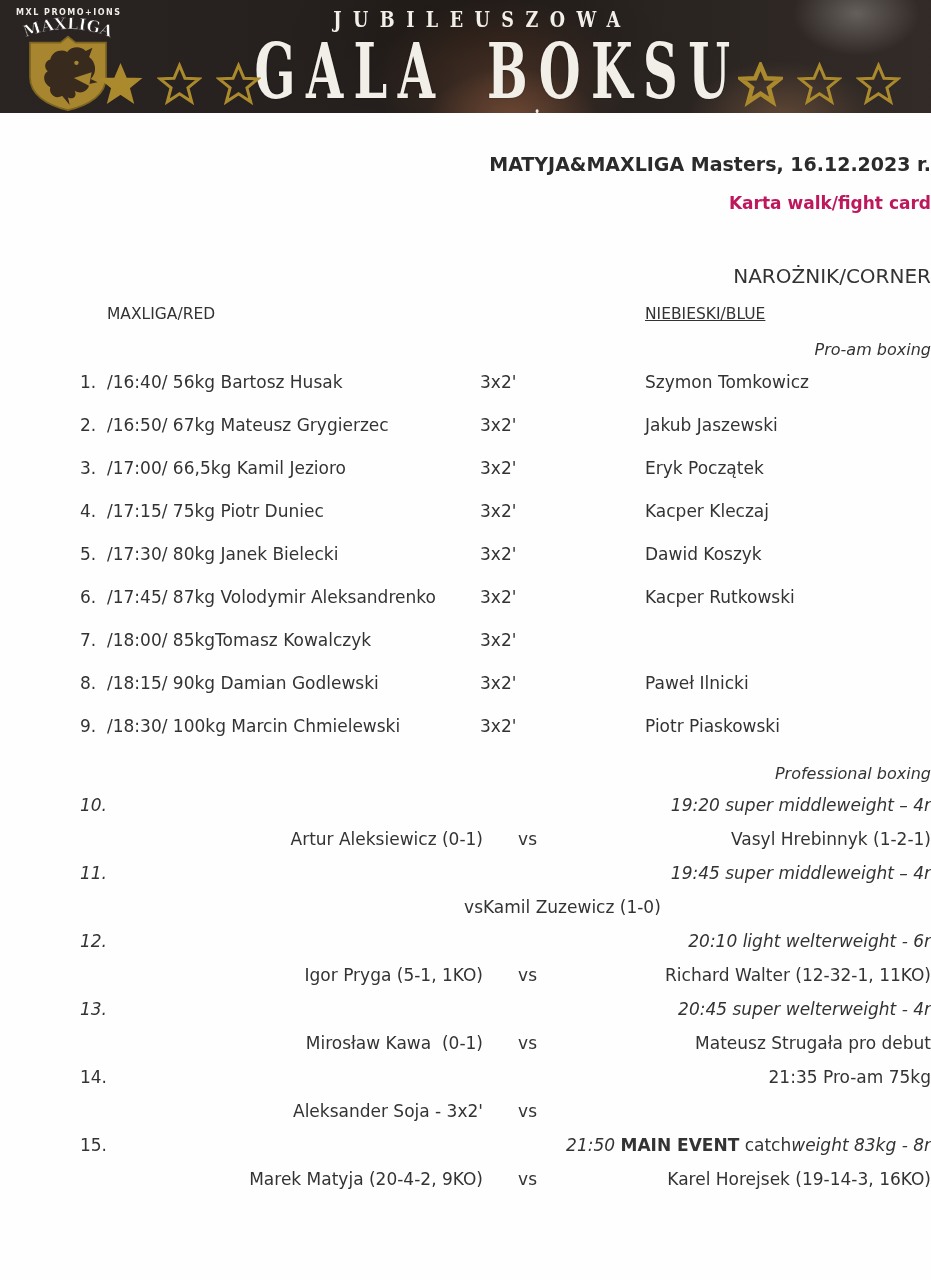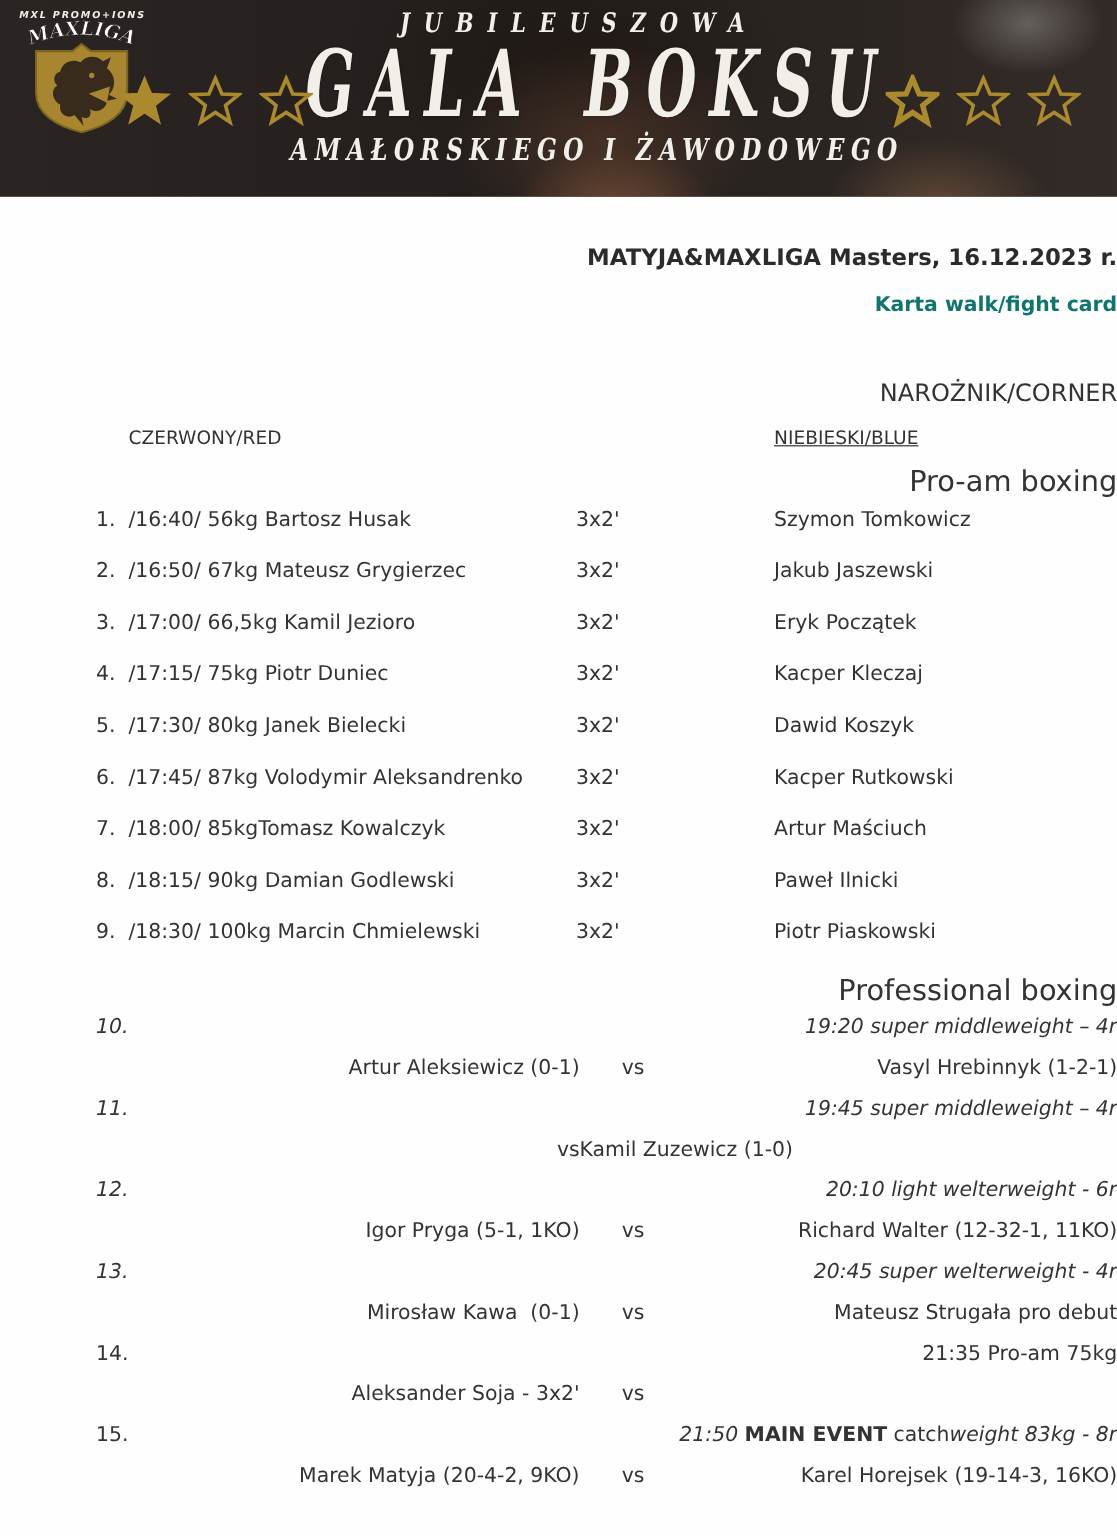--- a/index.html
+++ b/index.html
@@ -4,29 +4,28 @@
 <style>
   html,body { margin:0; padding:0; background:#e8e8e8; }
   .page {
     position:relative; width:931px; height:1280px; margin:0 auto;
     background:#fefefe; overflow:hidden;
     font-family:"DejaVu Sans", sans-serif; color:#333;
   }
 
   
   .banner {
-    position:relative; height:164px; overflow:hidden;
+    position:relative; height:113px; overflow:hidden;
     background:
       radial-gradient(90px 60px at 92% 12%, rgba(130,125,122,0.65), transparent 70%),
       radial-gradient(130px 80px at 84% 105%, rgba(155,110,75,0.45), transparent 72%),
       radial-gradient(120px 75px at 55% 108%, rgba(160,100,68,0.55), transparent 72%),
       radial-gradient(170px 110px at 54% 72%, rgba(95,62,44,0.55), transparent 75%),
       radial-gradient(230px 120px at 51% 30%, rgba(32,25,21,0.95), transparent 82%),
       linear-gradient(90deg, #2a2422 0%, #241f1d 45%, #2b2522 75%, #332b27 100%);
-    font-style: italic;
   }
   .banner-text { color:#f2efe9; }
   .jubi {
     position:absolute; top:7px; left:34px; right:0; text-align:center;
     font-family:"DejaVu Serif", serif; font-weight:bold; font-size:20px;
     letter-spacing:13px; transform:scale(0.88,1.12); transform-origin:center;
     white-space:nowrap;
   }
   .gala {
     position:absolute; top:30px; left:64px; right:0; height:82px; line-height:82px;
@@ -51,26 +50,26 @@
   .logo-line1 {
     font-size:8px; font-weight:bold; letter-spacing:1.5px; color:#f0ede8; white-space:nowrap;
   }
   .logo-arc { display:block; margin:-2px auto 0; }
   .logo-shield { display:block; margin:-6px auto 0; }
 
   
   .doc { position:relative; }
   .center { text-align:right; }
   .doc-title  { margin:0; padding-top:39px; padding-left:40px; font-size:19px; font-weight:bold; color:#2b2b2b; line-height:24px; }
-  .doc-sub    { margin:17px 0 0; padding-left:54px; font-size:17px; font-weight:bold; color:#0f766e; line-height:21px; }
+  .doc-sub    { margin:17px 0 0; padding-left:54px; font-size:17px; font-weight:bold; color:#be185d; line-height:21px; }
   .h-corner   { margin:49px 0 0; padding-left:42px; font-size:20px; font-weight:normal; line-height:26px; }
   .corner-labels { position:relative; margin-top:16px; height:20px; font-size:15.5px; }
   .corner-left  { position:absolute; left:107px; top:0; }
   .corner-right { position:absolute; left:645px; top:0;text-decoration:underline; }
-  .h-section  { margin:12px 0 0; padding-left:78px; font-size:24px; font-weight:normal; line-height:26px; }
+  .h-section  { margin:12px 0 0; padding-left:78px; font-size:16px; font-weight:normal; line-height:26px;font-style:italic; }
   .h-pro      { margin-top:2px; }
 
   .pa-rows { margin-top:9px; font-size:17px; }
   .pa-row  { display:grid; grid-template-columns:27px 373px 165px 1fr; padding-left:80px; height:43px; line-height:21px; }
   .pa-row .blue, .pa-row .dur, .pa-row .red, .pa-row .no { white-space:pre; }
 
   .pro-fights { margin-top:8px; font-size:17px;text-align:right; }
   .pf-l1 { display:grid; grid-template-columns:29px 1fr;              padding-left:78px; height:34px; line-height:21px; }
   .pf-l2 { display:grid; grid-template-columns:29px 376px 54px 1fr;   padding-left:78px; height:34px; line-height:21px; }
   .pf-l1 span, .pf-l2 span { white-space:pre; }
@@ -129,21 +128,21 @@
     </div>
   </div>
 
   <div class="doc">
 
     <div class="doc-title center">MATYJA&amp;MAXLIGA Masters, 16.12.2023 r.</div>
     <div class="doc-sub center">Karta walk/fight card</div>
 
     <div class="h-corner center">NAROŻNIK/CORNER</div>
     <div class="corner-labels">
-      <span class="corner-left">CZERWONY/RED</span>
+      <span class="corner-left">MAXLIGA/RED</span>
       <span class="corner-right">NIEBIESKI/BLUE</span>
     </div>
 
     <div class="h-section center">Pro-am boxing</div>
 
     <div class="pa-rows">
       <div class="pa-row">
         <span class="no">1.</span>
         <span class="red">/16:40/ 56kg Bartosz Husak</span>
         <span class="dur">3x2'</span>
@@ -176,21 +175,20 @@
       <div class="pa-row">
         <span class="no">6.</span>
         <span class="red">/17:45/ 87kg Volodymir Aleksandrenko</span>
         <span class="dur">3x2'</span>
         <span class="blue">Kacper Rutkowski</span>
       </div>
       <div class="pa-row">
         <span class="no">7.</span>
         <span class="red">/18:00/ 85kgTomasz Kowalczyk</span>
         <span class="dur">3x2'</span>
-        <span class="blue">Artur Maściuch</span>
       </div>
       <div class="pa-row">
         <span class="no">8.</span>
         <span class="red">/18:15/ 90kg Damian Godlewski</span>
         <span class="dur">3x2'</span>
         <span class="blue">Paweł Ilnicki</span>
       </div>
       <div class="pa-row">
         <span class="no">9.</span>
         <span class="red">/18:30/ 100kg Marcin Chmielewski</span>

